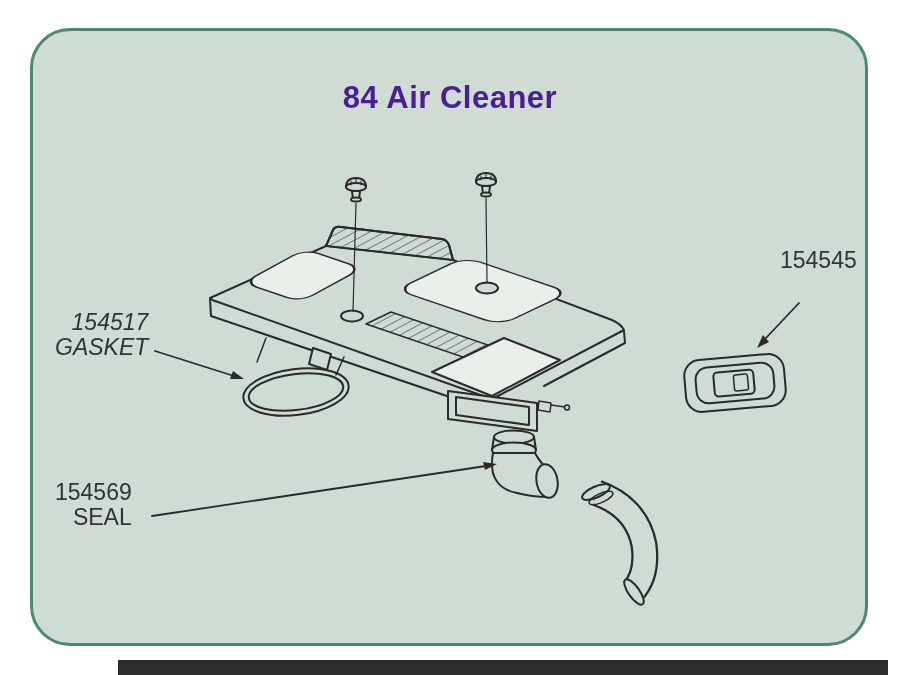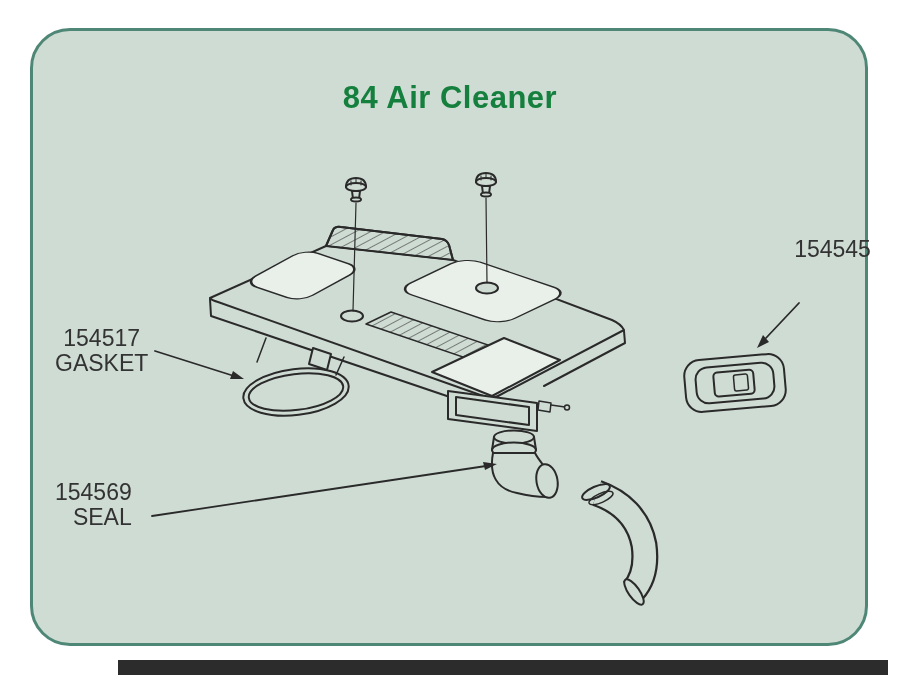--- a/index.html
+++ b/index.html
@@ -7,25 +7,25 @@
     position:relative; width:900px; height:675px; overflow:hidden;
     background:#ffffff; font-family:"Liberation Sans", sans-serif;
   }
   .panel {
     position:absolute; left:30px; top:28px; width:832px; height:612px;
     background:#cfdcd4; border:3px solid #4f8777; border-radius:40px;
   }
   .diagram-svg { position:absolute; left:0; top:0; width:900px; height:675px; }
   .page-title {
     position:absolute; left:0; right:0; top:80px; text-align:center;
-    font-size:31px; font-weight:bold; color:#15803d; letter-spacing:0.5px;
+    font-size:31px; font-weight:bold; color:#4c1d95; letter-spacing:0.5px;
   }
   .part-label { position:absolute; font-size:23px; color:#333333; line-height:1.1; }
-  .label-gasket { left:55px; top:326px; text-align:center; }
-  .label-seal   { left:780px; top:237px; width:105px; text-align:center; }
+  .label-gasket { left:55px; top:310px; text-align:right;font-style:italic; }
+  .label-seal   { left:780px; top:248px; width:105px; }
   .label-elbow  { left:55px; top:480px; text-align:right; }
   .bottom-strip {
     position:absolute; left:118px; bottom:0; width:770px; height:15px;
     background:#2c2c2c;
   }
 </style>
 </head>
 <body>
 
 <div class="screen">

